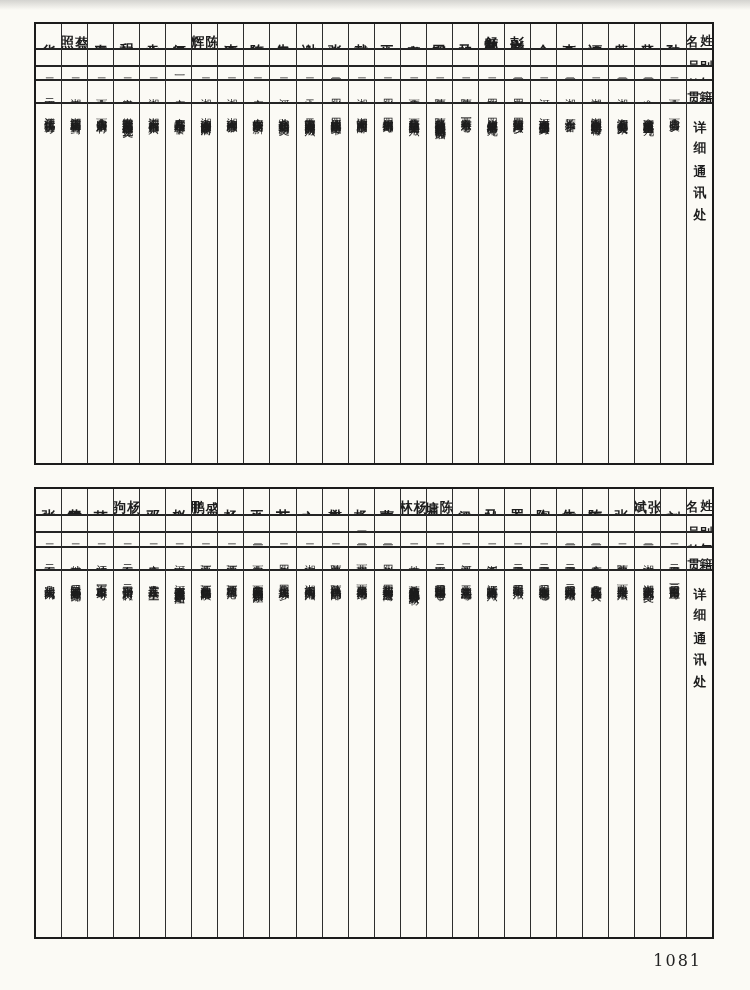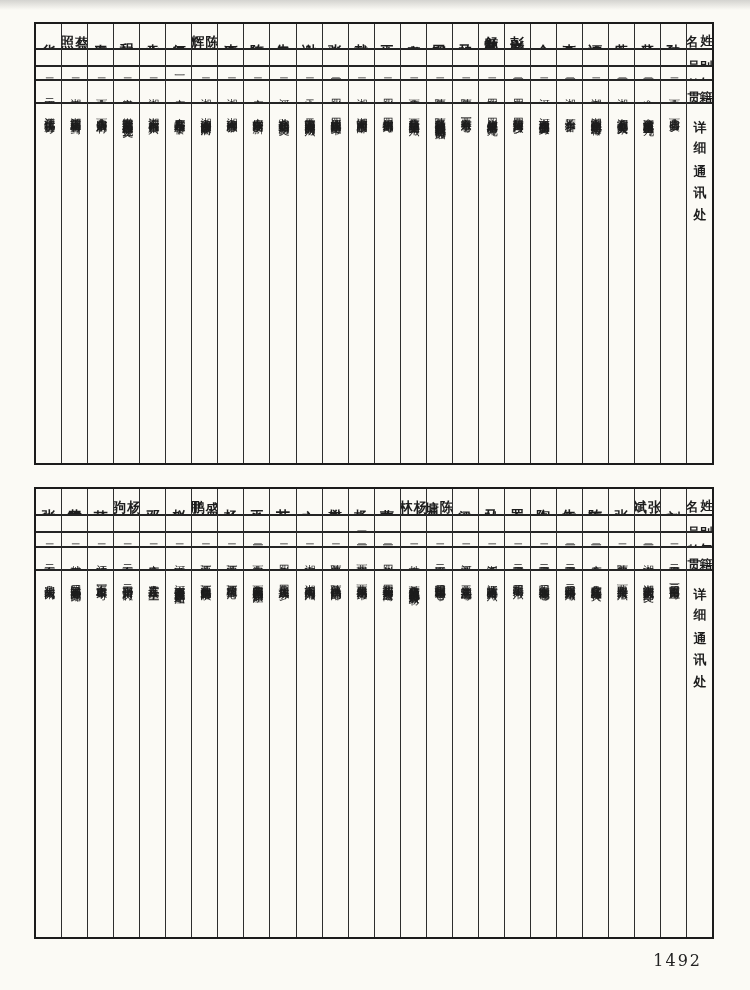--- a/index.html
+++ b/index.html
@@ -940,14 +940,14 @@
           <span class="vtext">二〇</span>
         </div>
         <div class="cell cell-native">
           <span class="vtext">云南宾川</span>
         </div>
         <div class="cell cell-address">
           <span class="vtext">宾川县城内南大街</span>
         </div>
       </div>
     </div>
-  <div class="pageno">1492</div>
+  <div class="pageno">1081</div>
 </div>
 
 </body></html>

